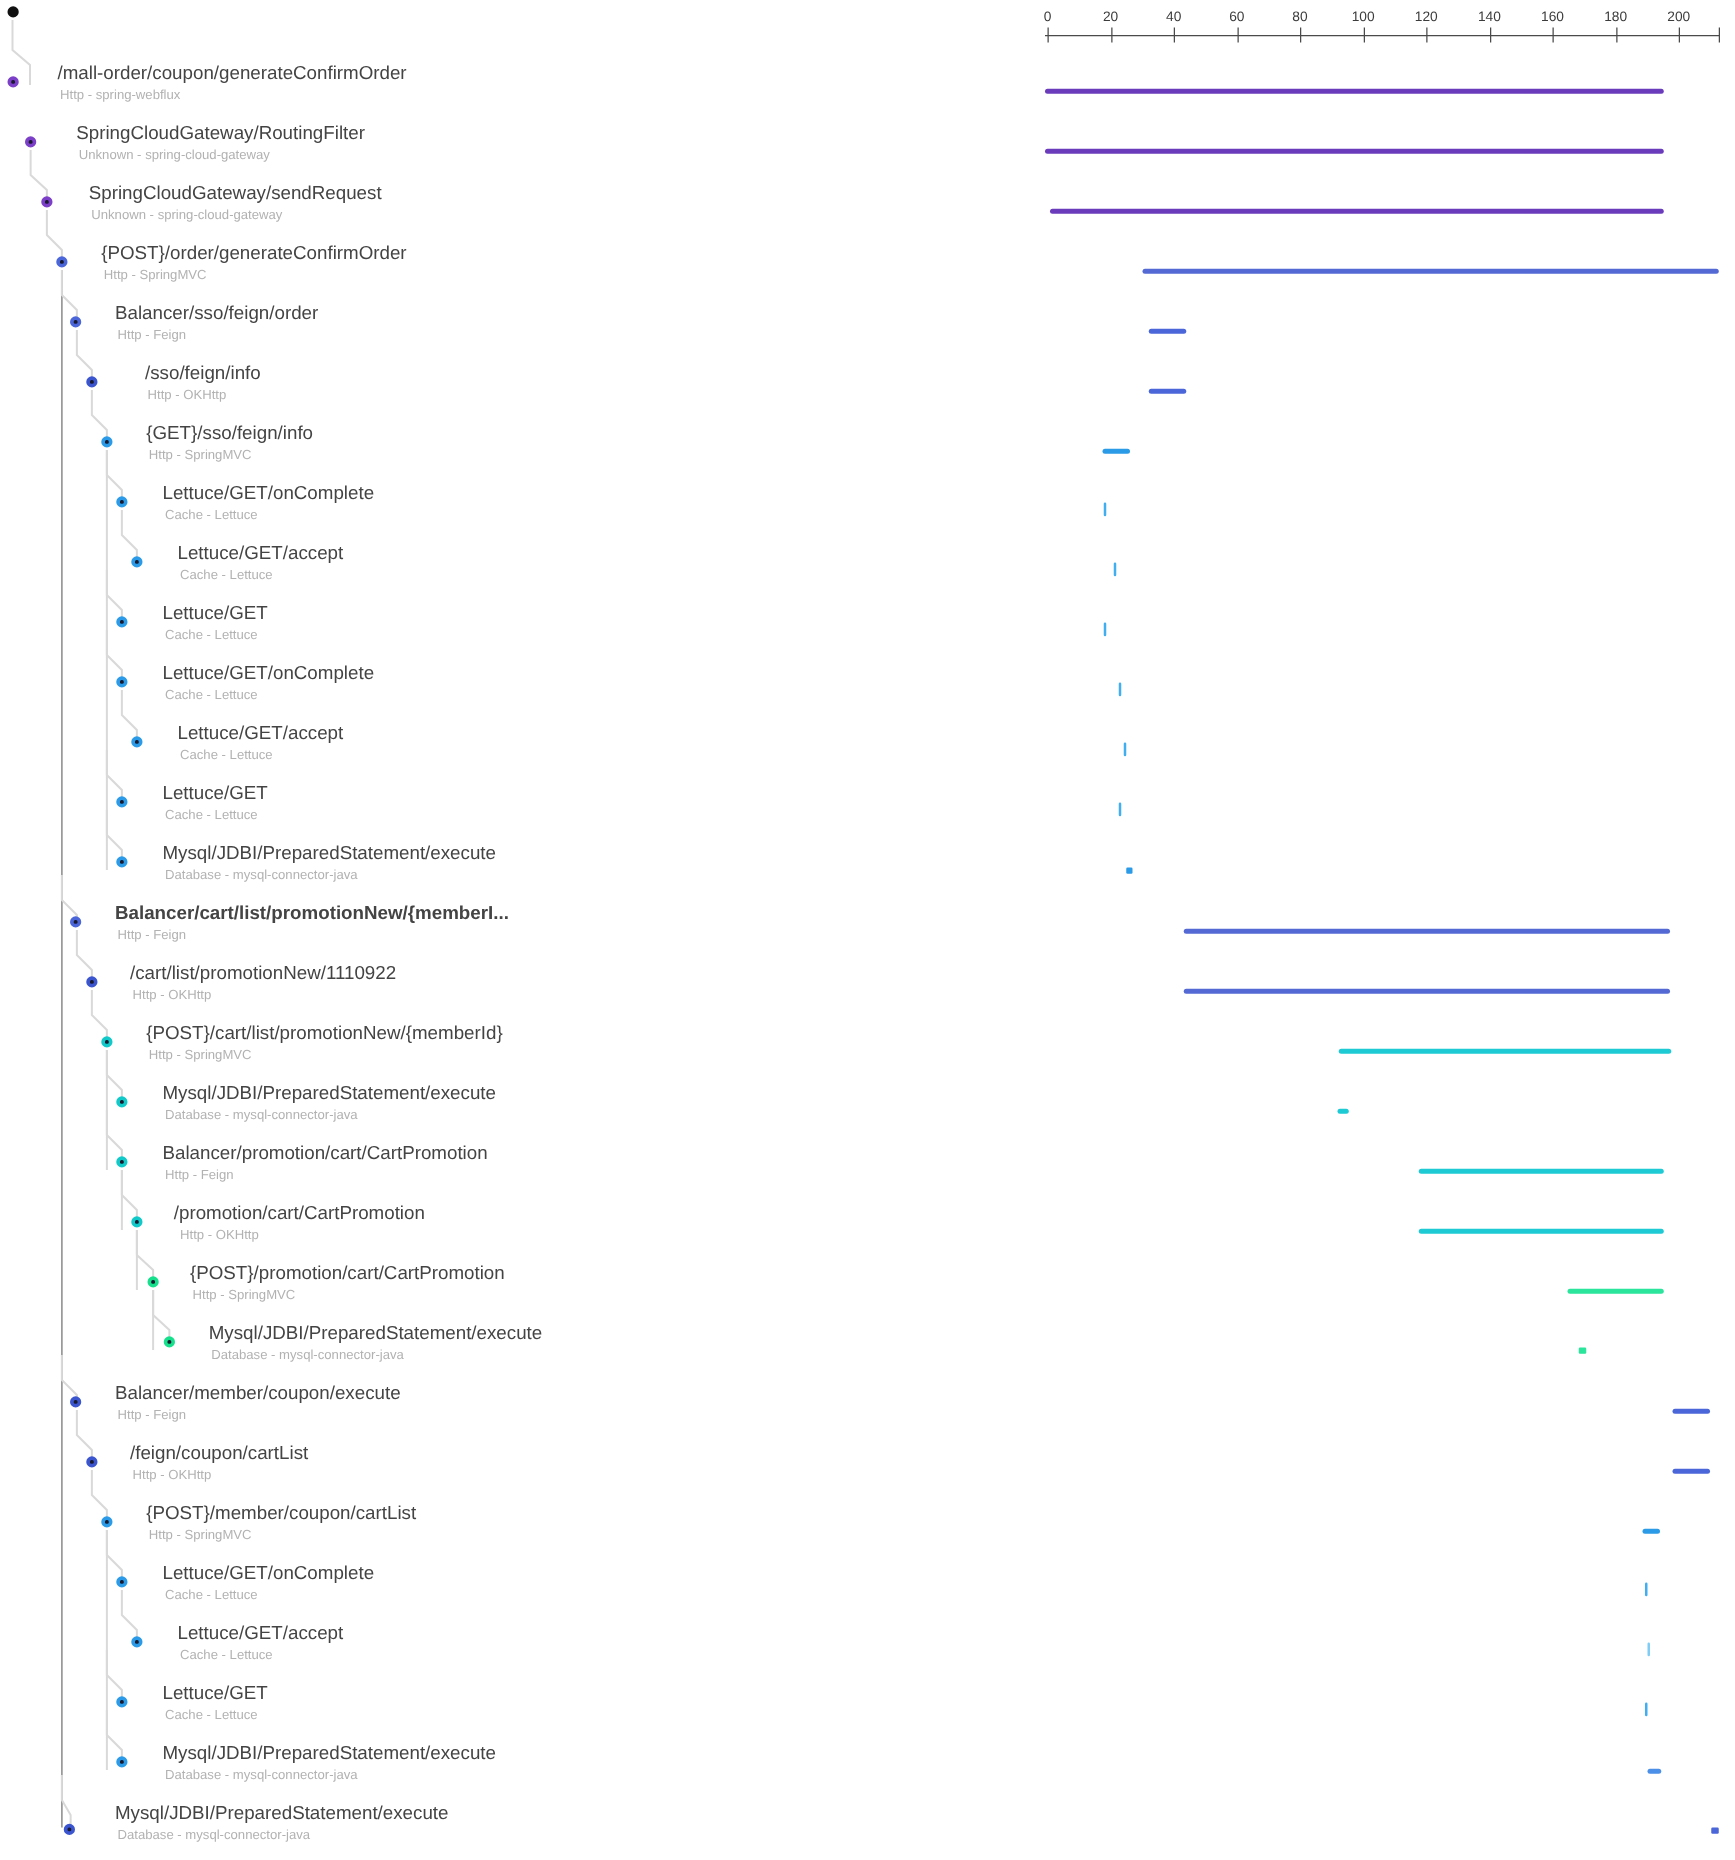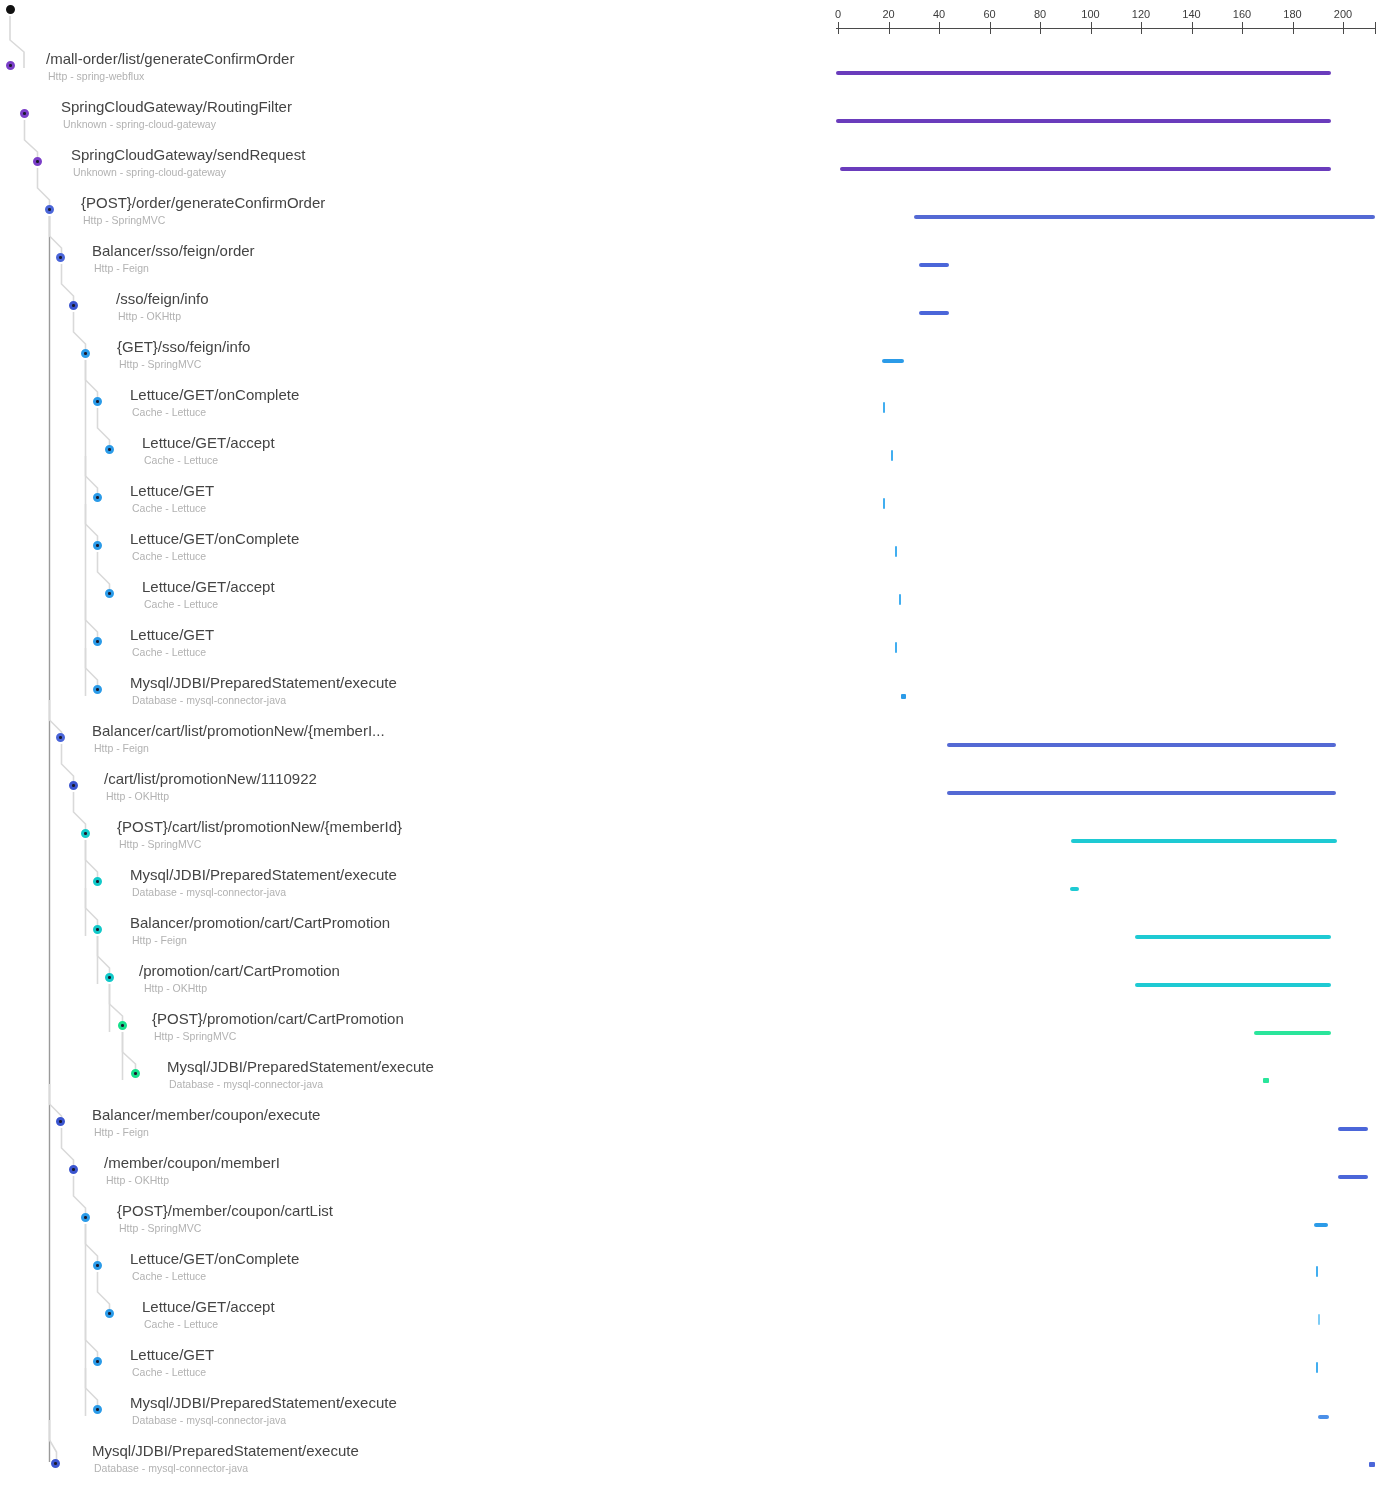--- a/index.html
+++ b/index.html
@@ -181,21 +181,21 @@
         <path d="M 85.5 1224 L 85.5 1244 L 97.5 1256 L 97.5 1268" stroke="#d9d9d9" stroke-width="1.6" fill="none"></path>
         <path d="M 97.5 1272 L 97.5 1292 L 109.5 1304 L 109.5 1316" stroke="#d9d9d9" stroke-width="1.6" fill="none"></path>
         <path d="M 85.5 1320 L 85.5 1340 L 97.5 1352 L 97.5 1364" stroke="#d9d9d9" stroke-width="1.6" fill="none"></path>
         <path d="M 85.5 1368 L 85.5 1388 L 97.5 1400 L 97.5 1412" stroke="#d9d9d9" stroke-width="1.6" fill="none"></path>
         <path d="M 49.5 1420 L 49.5 1440 L 56.5 1452 L 56.5 1464" stroke="#d9d9d9" stroke-width="1.6" fill="none"></path>
       </svg>
   </div>
 
   <div id="rows">
       <div class="row" style="top: 50px; left: 0px; width: 1388px;">
-        <div class="row-title" style="left: 46px;">/mall-order/list/generateConfirmOrder</div>
+        <div class="row-title" style="left: 46px;">/mall-order/coupon/generateConfirmOrder</div>
         <div class="row-sub" style="left: 48px;">Http - spring-webflux</div>
       </div>
       <div class="row" style="top: 98px; left: 0px; width: 1388px; text-align: center;">
         <div class="row-title" style="left: 61px;">SpringCloudGateway/RoutingFilter</div>
         <div class="row-sub" style="left: 63px;">Unknown - spring-cloud-gateway</div>
       </div>
       <div class="row" style="top: 146px; left: 0px; width: 1388px;">
         <div class="row-title" style="left: 71px;">SpringCloudGateway/sendRequest</div>
         <div class="row-sub" style="left: 73px;">Unknown - spring-cloud-gateway</div>
       </div>
@@ -237,21 +237,21 @@
       </div>
       <div class="row" style="top: 626px; left: 0px; width: 1388px;">
         <div class="row-title" style="left: 130px;">Lettuce/GET</div>
         <div class="row-sub" style="left: 132px;">Cache - Lettuce</div>
       </div>
       <div class="row" style="top: 674px; left: 0px; width: 1388px;">
         <div class="row-title" style="left: 130px;">Mysql/JDBI/PreparedStatement/execute</div>
         <div class="row-sub" style="left: 132px;">Database - mysql-connector-java</div>
       </div>
       <div class="row" style="top: 722px; left: 0px; width: 1388px;">
-        <div class="row-title" style="left: 92px;">Balancer/cart/list/promotionNew/{memberI...</div>
+        <div class="row-title" style="left: 92px; font-weight: bold;">Balancer/cart/list/promotionNew/{memberI...</div>
         <div class="row-sub" style="left: 94px;">Http - Feign</div>
       </div>
       <div class="row" style="top: 770px; left: 0px; width: 1388px;">
         <div class="row-title" style="left: 104px;">/cart/list/promotionNew/1110922</div>
         <div class="row-sub" style="left: 106px;">Http - OKHttp</div>
       </div>
       <div class="row" style="top: 818px; left: 0px; width: 1388px;">
         <div class="row-title" style="left: 117px;">{POST}/cart/list/promotionNew/{memberId}</div>
         <div class="row-sub" style="left: 119px;">Http - SpringMVC</div>
       </div>
@@ -273,21 +273,21 @@
       </div>
       <div class="row" style="top: 1058px; left: 0px; width: 1388px;">
         <div class="row-title" style="left: 167px;">Mysql/JDBI/PreparedStatement/execute</div>
         <div class="row-sub" style="left: 169px;">Database - mysql-connector-java</div>
       </div>
       <div class="row" style="top: 1106px; left: 0px; width: 1388px;">
         <div class="row-title" style="left: 92px;">Balancer/member/coupon/execute</div>
         <div class="row-sub" style="left: 94px;">Http - Feign</div>
       </div>
       <div class="row" style="top: 1154px; left: 0px; width: 1388px;">
-        <div class="row-title" style="left: 104px;">/member/coupon/memberI</div>
+        <div class="row-title" style="left: 104px;">/feign/coupon/cartList</div>
         <div class="row-sub" style="left: 106px;">Http - OKHttp</div>
       </div>
       <div class="row" style="top: 1202px; left: 0px; width: 1388px;">
         <div class="row-title" style="left: 117px;">{POST}/member/coupon/cartList</div>
         <div class="row-sub" style="left: 119px;">Http - SpringMVC</div>
       </div>
       <div class="row" style="top: 1250px; left: 0px; width: 1388px;">
         <div class="row-title" style="left: 130px;">Lettuce/GET/onComplete</div>
         <div class="row-sub" style="left: 132px;">Cache - Lettuce</div>
       </div>

